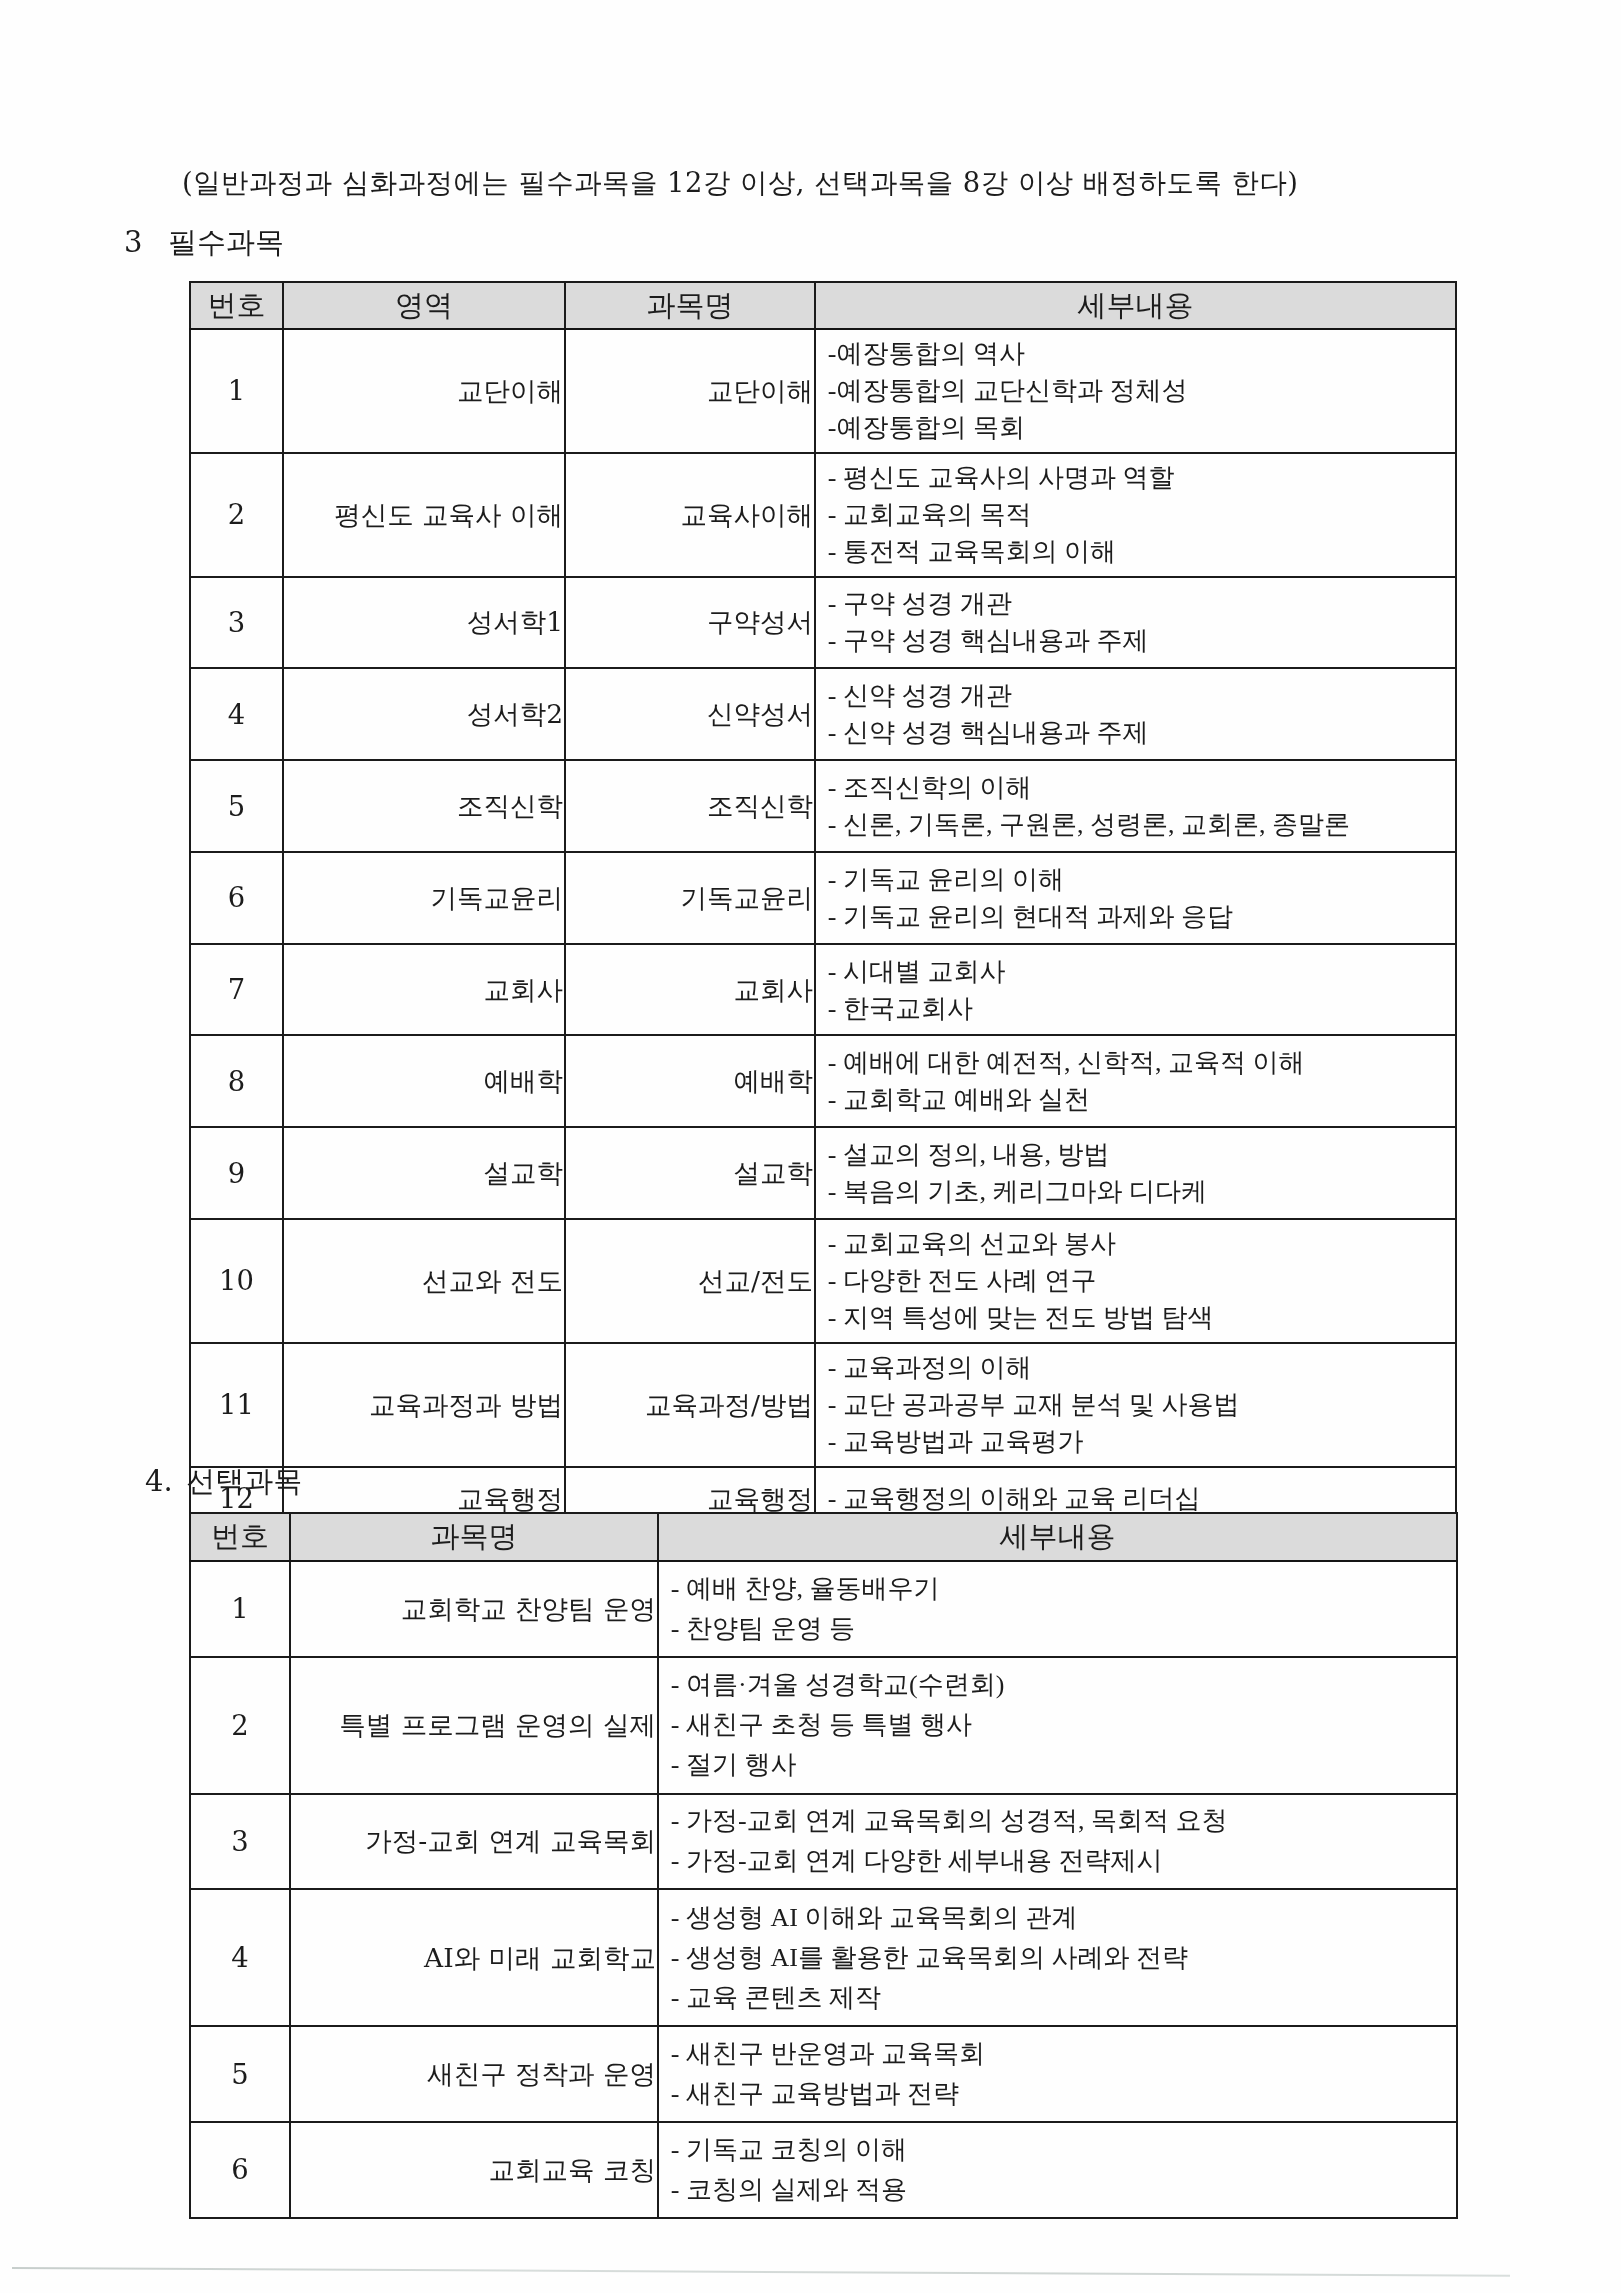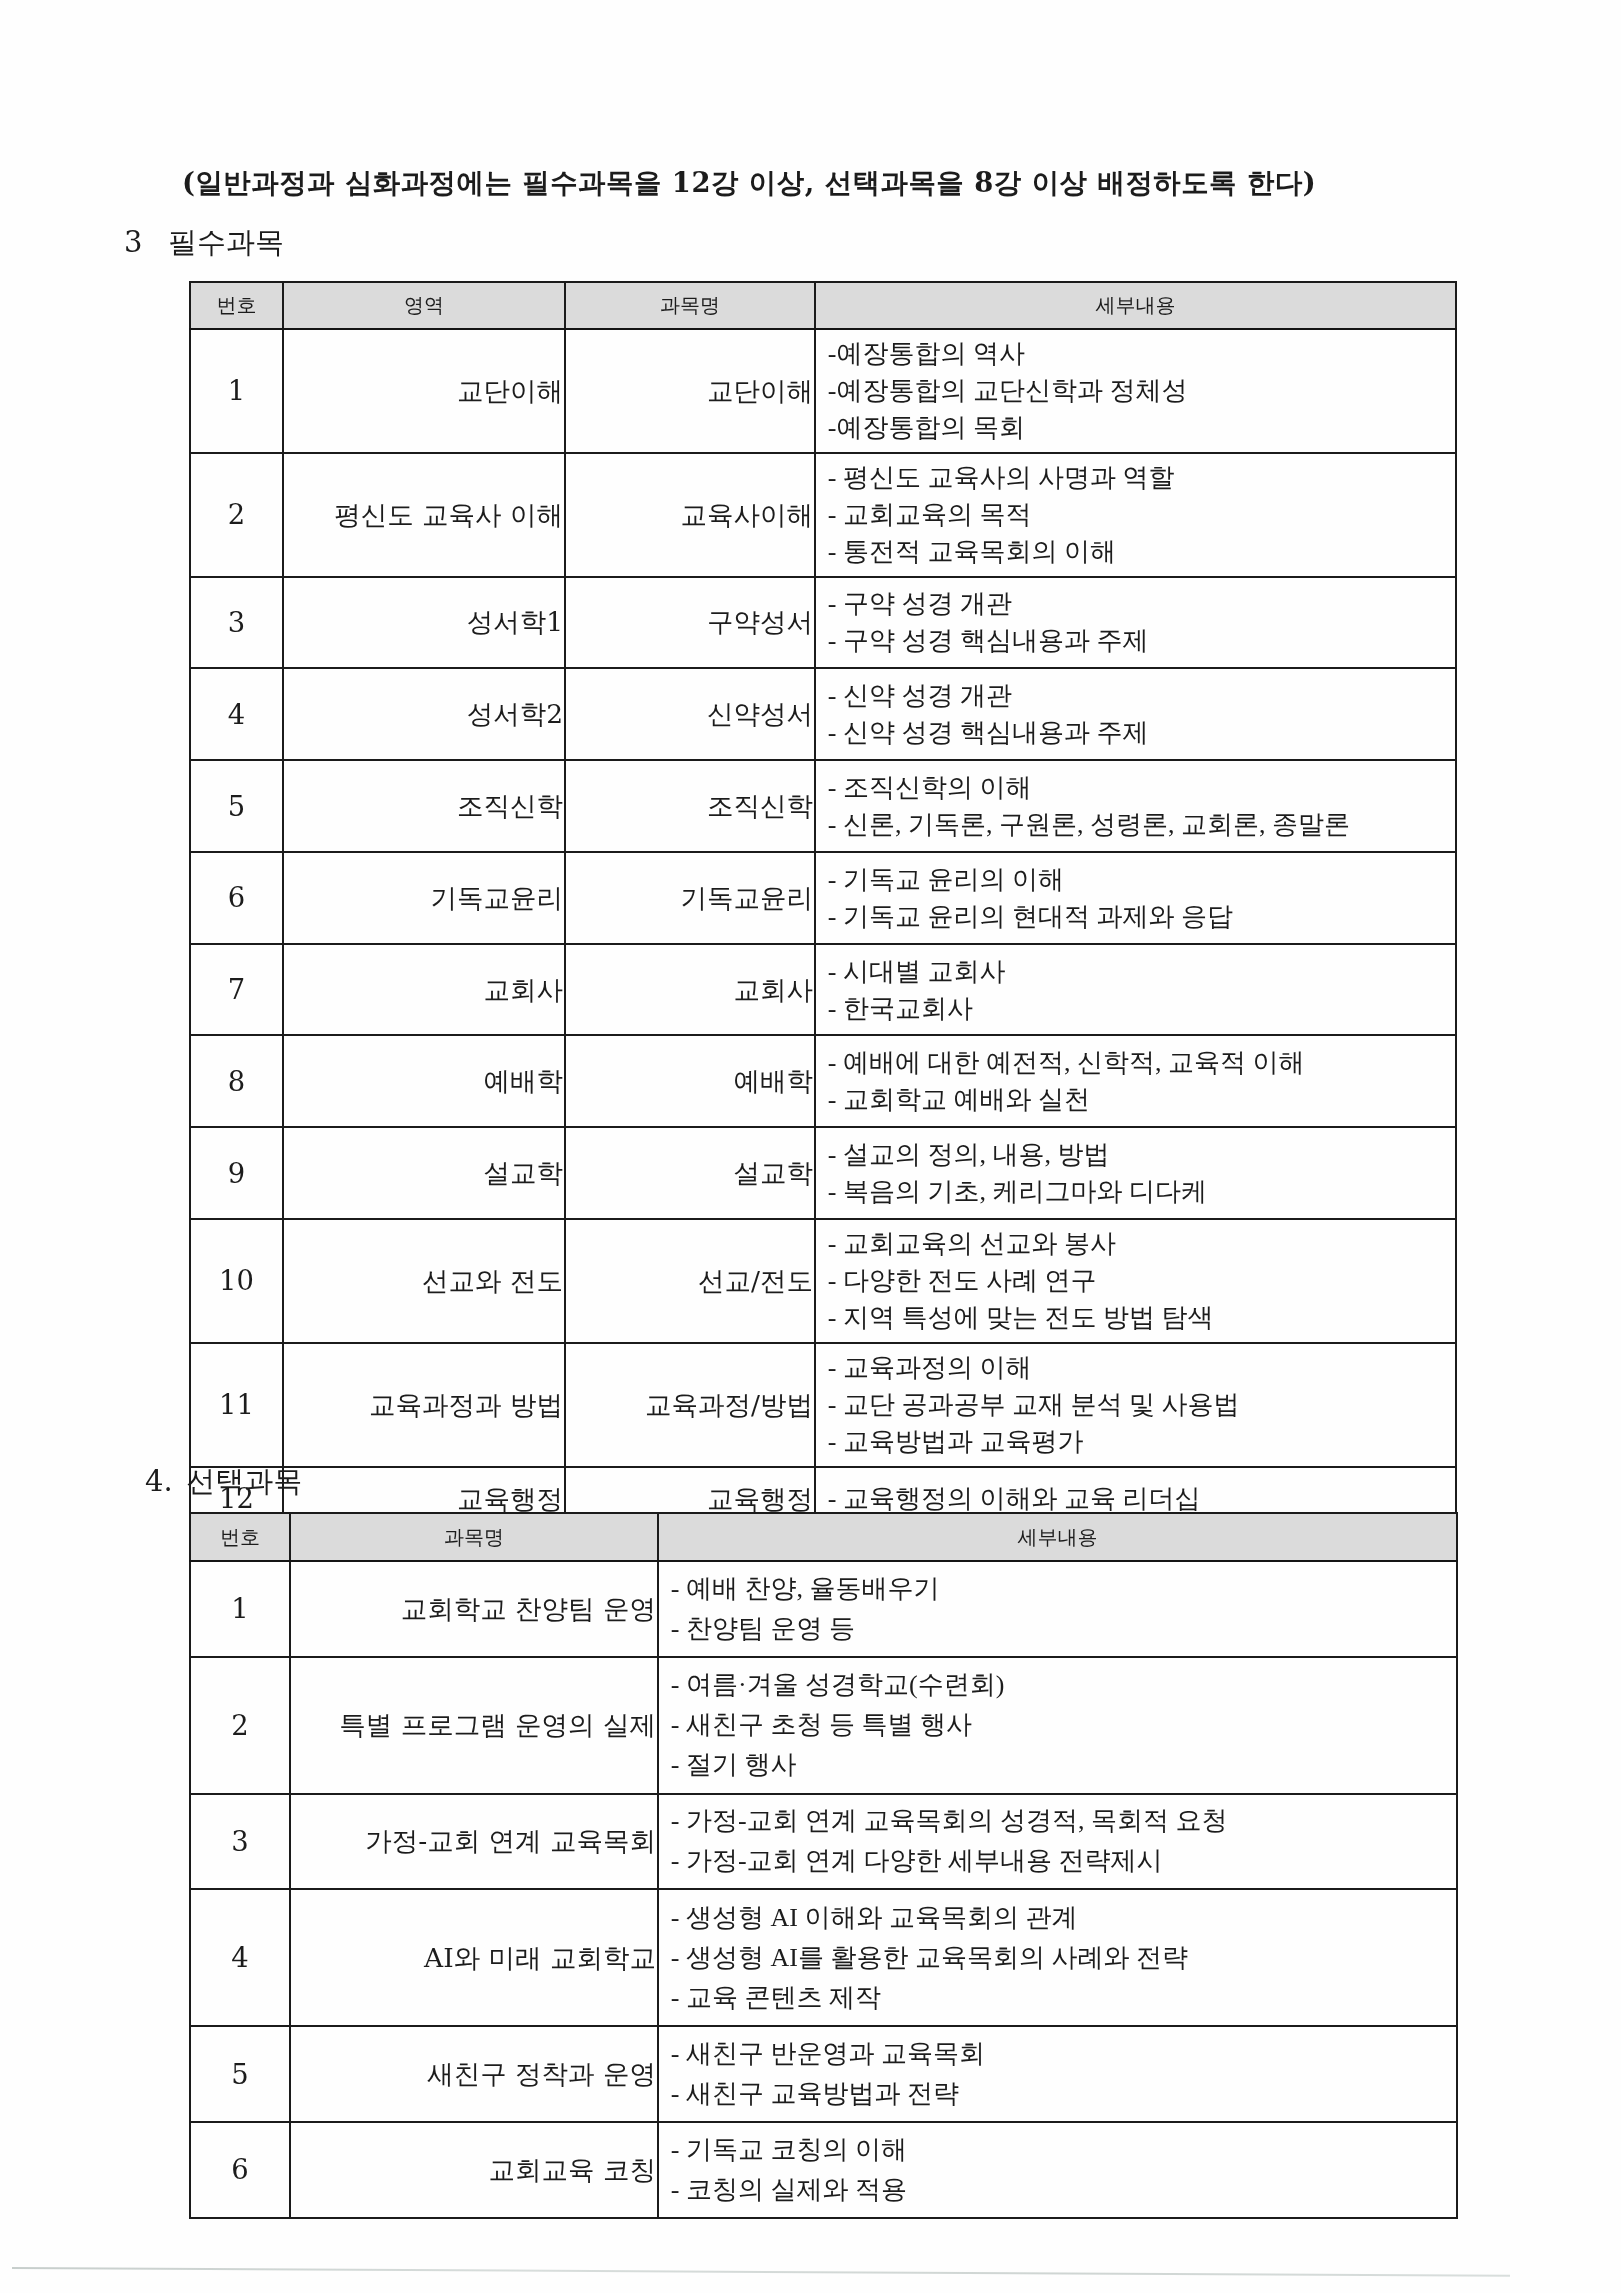--- a/index.html
+++ b/index.html
@@ -6,21 +6,21 @@
   .page{
     position:relative;
     width:1621px;height:2294px;
     background:#fefefe;
     font-family:"DejaVu Serif","Liberation Serif",serif;
     color:#1c1c1c;
     overflow:hidden;
   }
   .intro{
     position:absolute;left:182px;top:165px;margin:0;
-    font-size:27.4px;letter-spacing:0.5px;white-space:nowrap;font-weight:bold;
+    font-size:27.4px;letter-spacing:0.5px;white-space:nowrap;
   }
   .sec{position:absolute;font-size:29px;white-space:nowrap;}
   .sec .num{display:inline-block;}
   .sec3{left:124px;top:223px;}
   .sec3 .num{margin-right:25.5px;}
   .sec4{left:145px;top:1462px;}
   .sec4 .num{margin-right:13.7px;}
 
   table.tbl{
     position:absolute;left:189px;
@@ -29,21 +29,21 @@
   }
   .t1{top:281px;width:1266px;}
   .t2{top:1512px;width:1266px;}
   .tbl th,.tbl td{
     border:2px solid #1b1b1b;
     vertical-align:middle;
     overflow:hidden;
   }
   .tbl th{
     background:#dbdbdb;
-    font-weight:400;font-size:20px;
+    font-weight:400;font-size:29px;
     border-bottom:2.9px solid #141414;
     text-align:center;
   }
   .t1 th{height:43px;}
   .t2 th{height:44px;}
   td.center{text-align:right;font-size:26.5px;margin-left:33px;}
   td.numcell{text-align:center;font-size:27.4px;}
   td.details{padding:3.9px 7.8px 3.9px 11.8px;font-size:26px;text-align:left;font-family:Liberation Serif, serif;}
   .t1 .details div{line-height:37px;white-space:nowrap;}
   .t2 .details div{line-height:40px;white-space:nowrap;}

